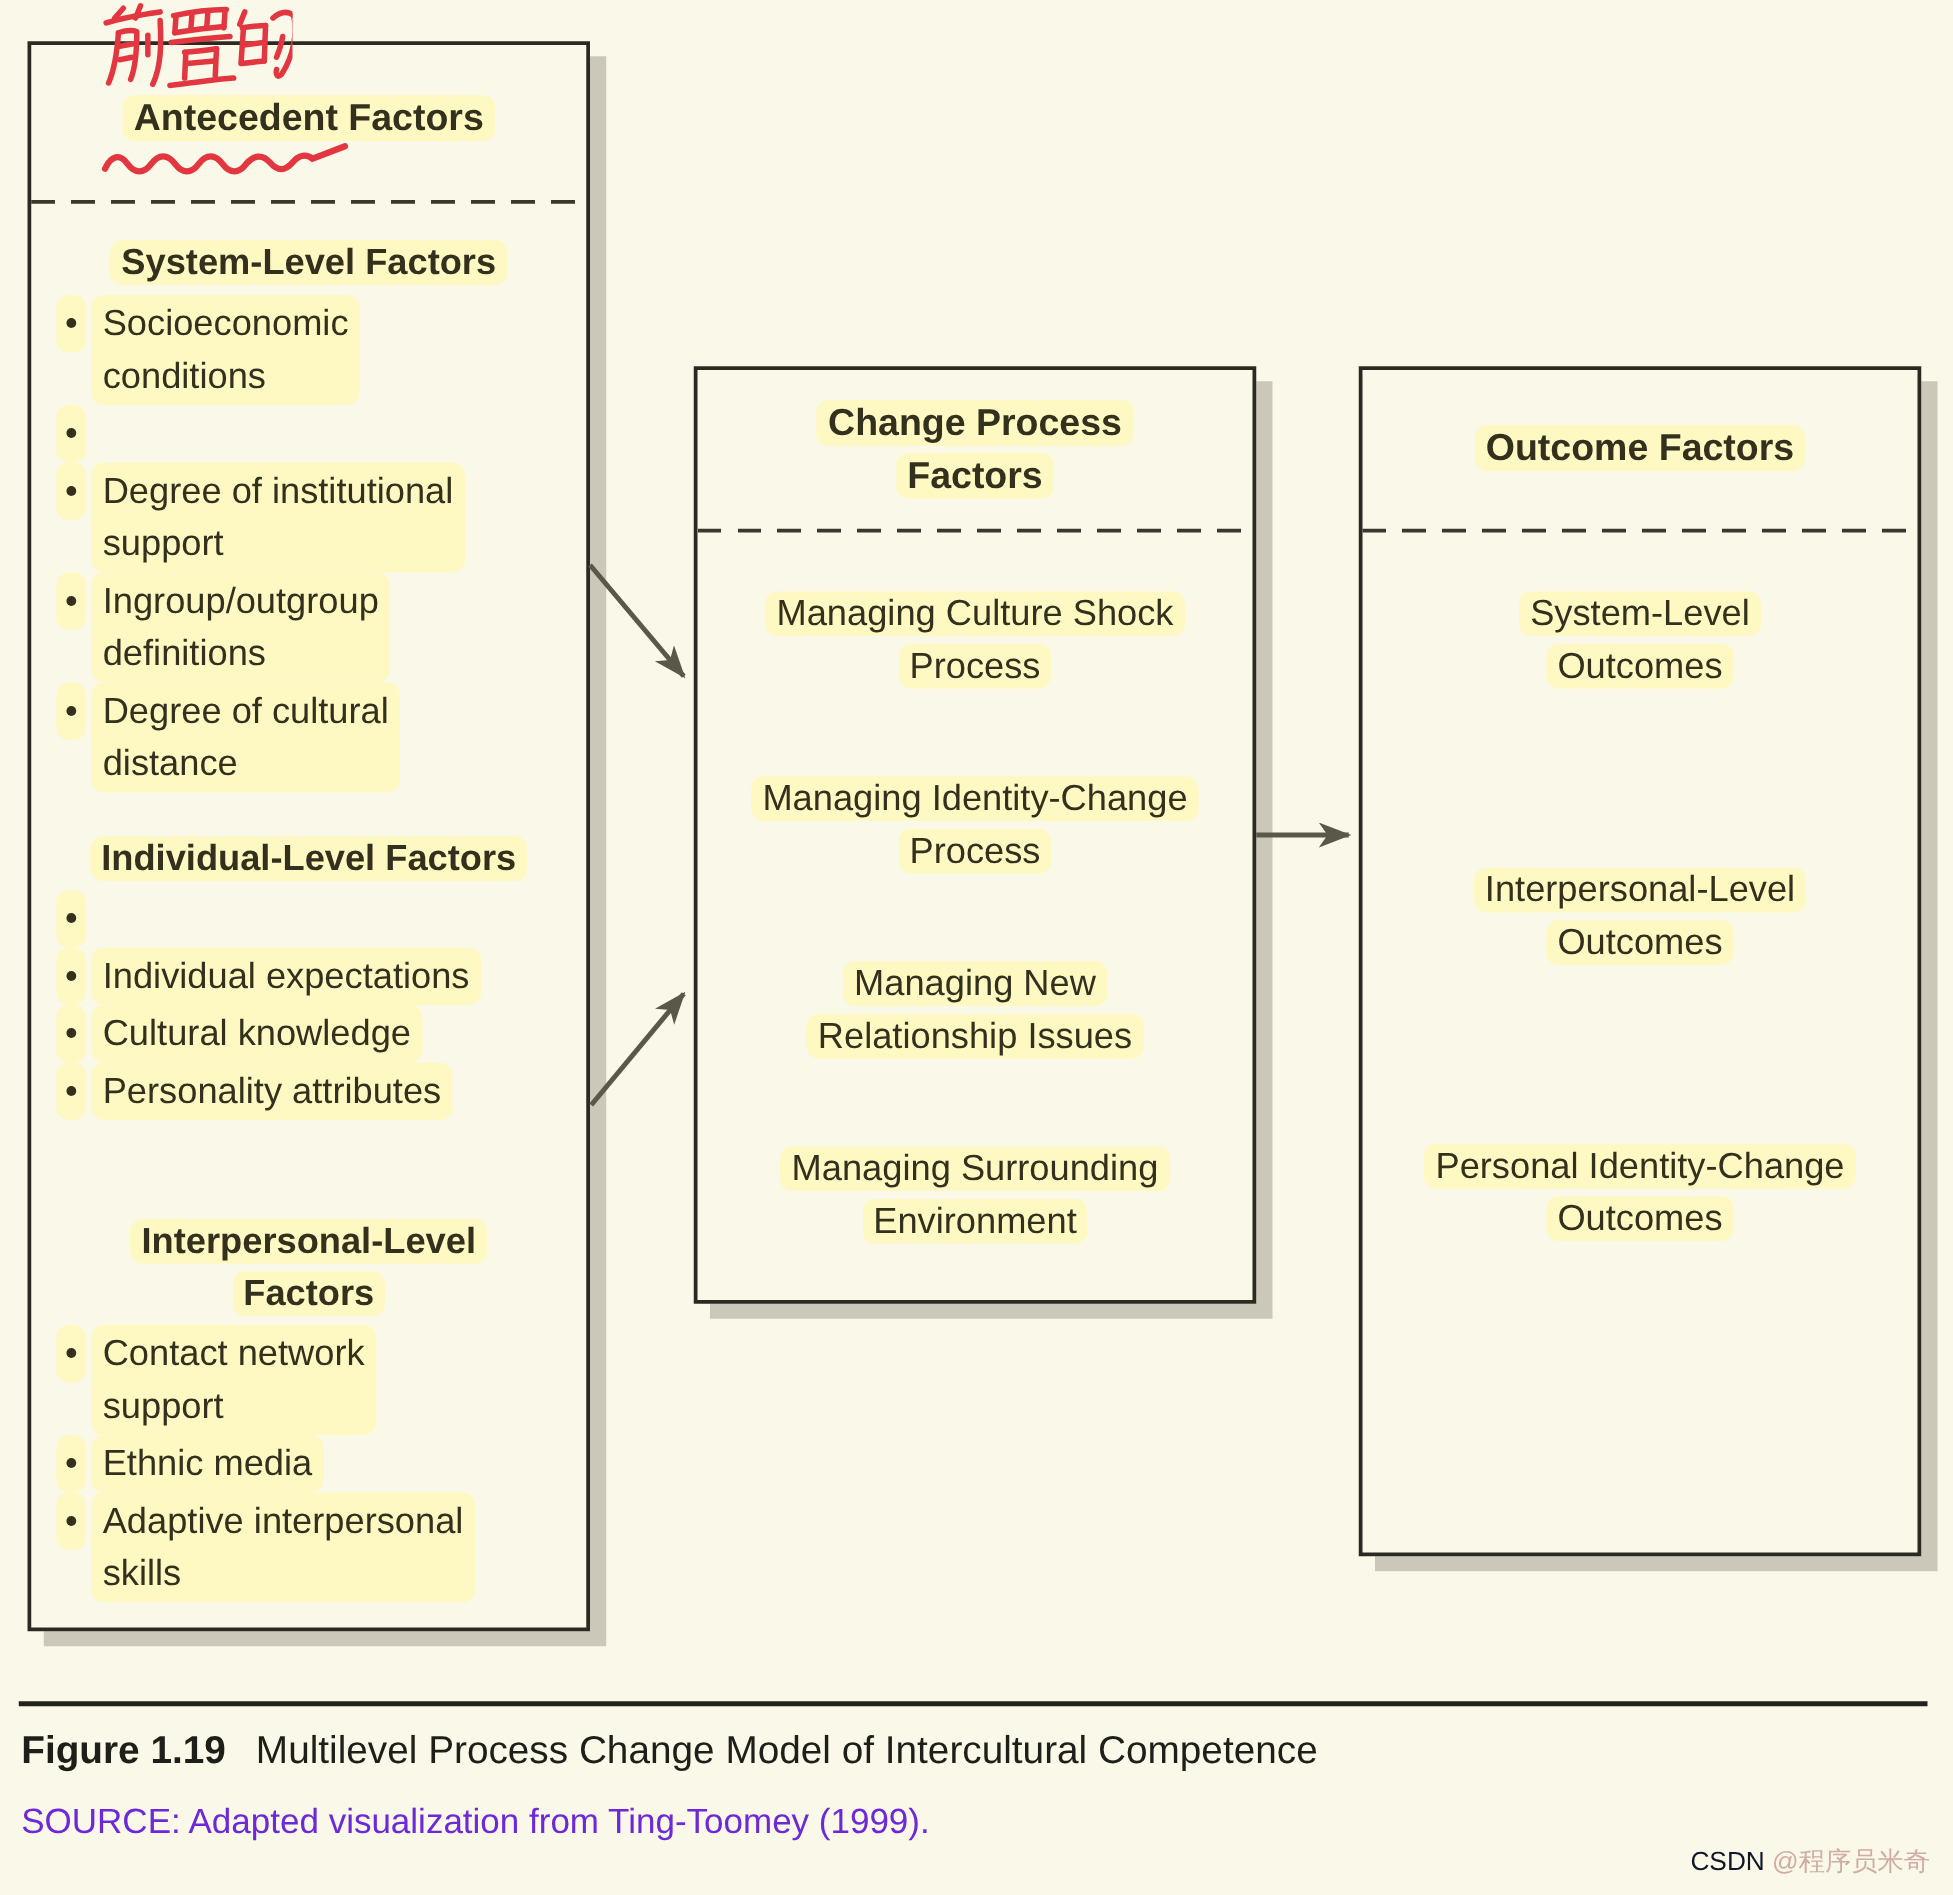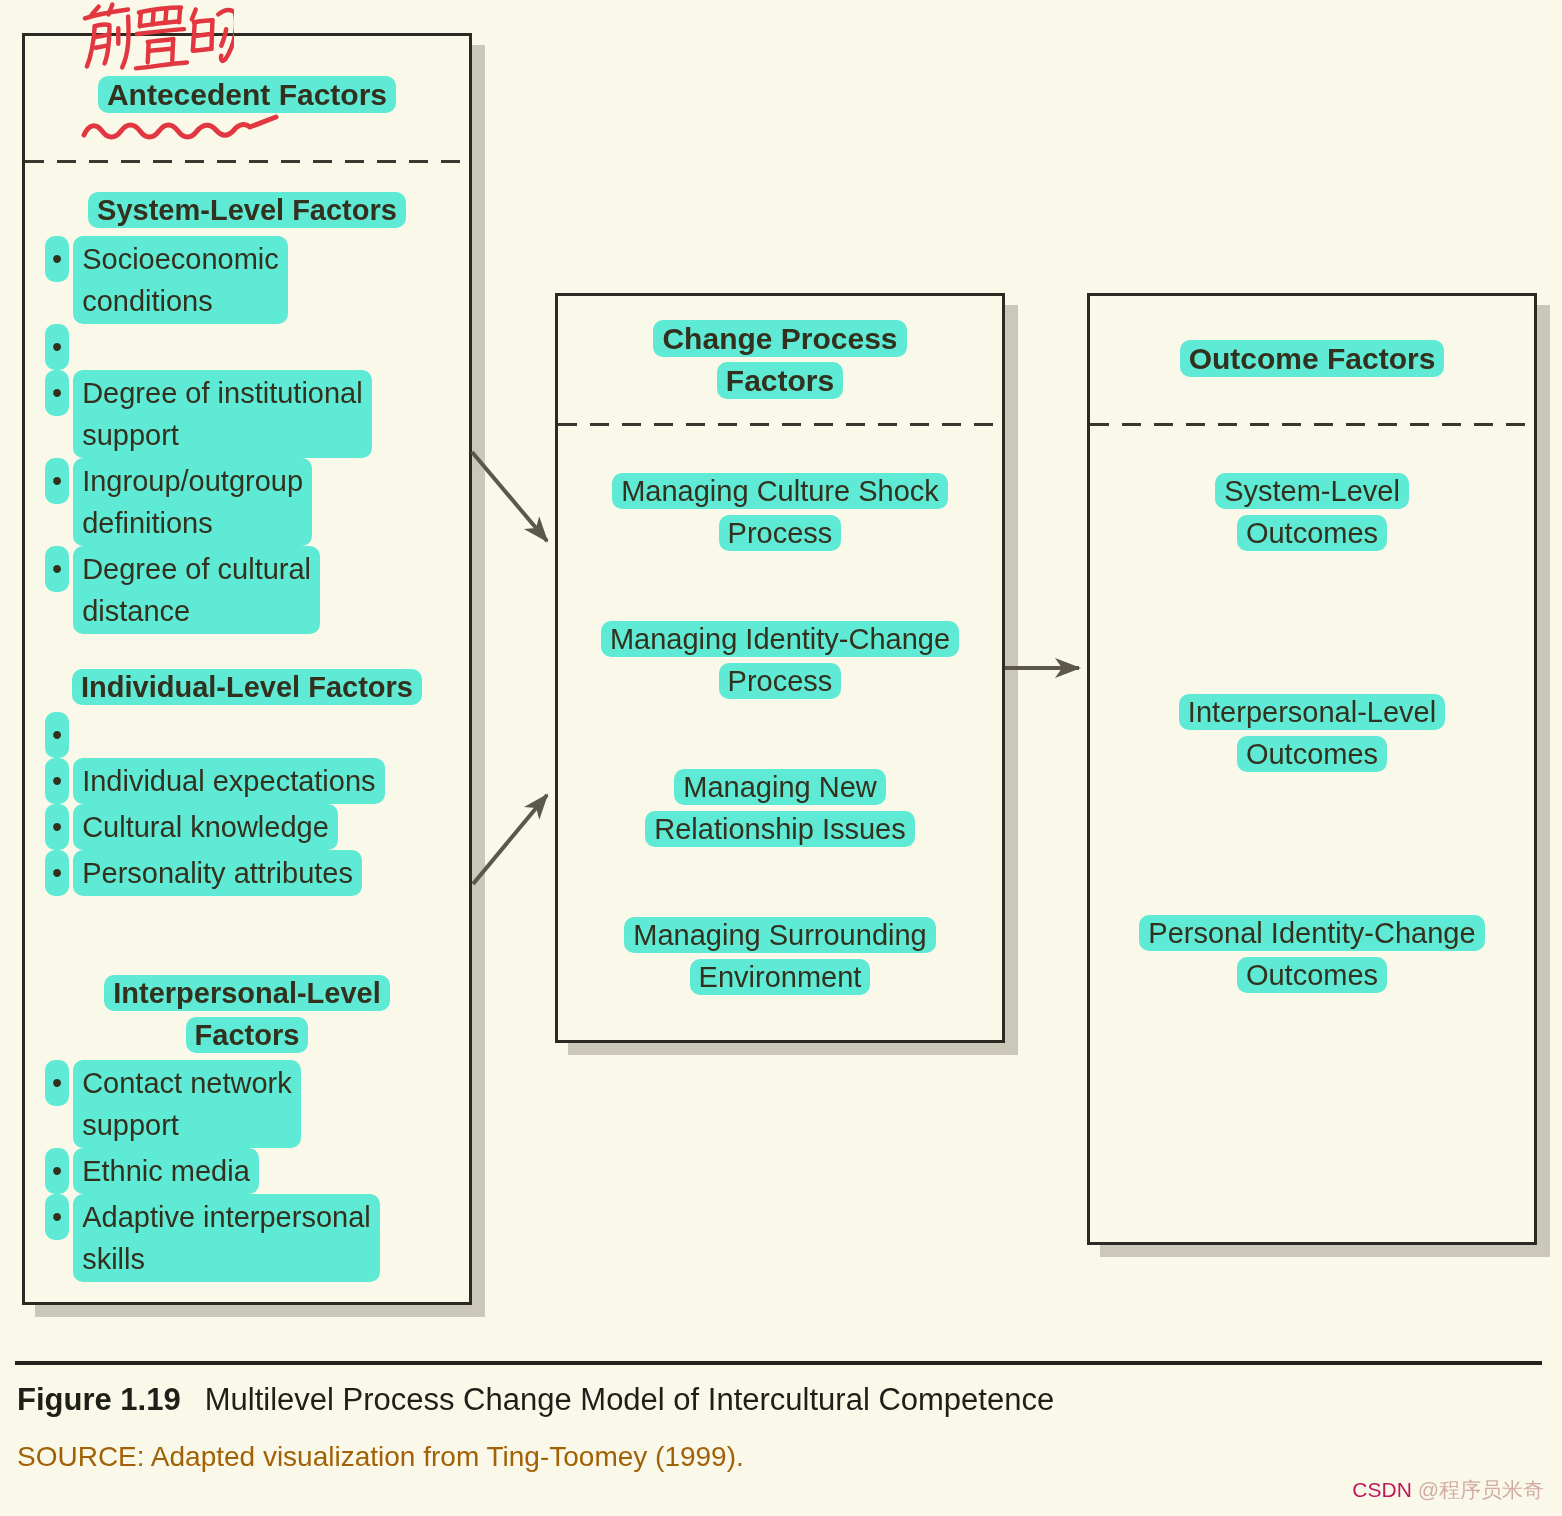--- a/index.html
+++ b/index.html
@@ -20,21 +20,21 @@
   #panel-outcome  {left:1087px;top:293px;width:450px;height:952px;}
 
   .dash-line{
     position:absolute;left:0;right:0;height:3px;
     background:repeating-linear-gradient(90deg,#3A382E 0 19px,transparent 19px 32px);
   }
   #panel-antecedent .dash-line{top:124px;}
   #panel-change .dash-line,#panel-outcome .dash-line{top:127px;}
 
   .hl{
-    background:#5eead4;
+    background:#fef9c3;
     border-radius:10px;
     padding:2px 9px;
     box-decoration-break:clone;
     -webkit-box-decoration-break:clone;
   }
   .panel-title{
     position:absolute;left:0;right:0;text-align:center;
     font-size:30px;font-weight:bold;line-height:42px;
   }
   .panel-title .hl{white-space:pre-line;}
@@ -62,23 +62,23 @@
 
   #arrow-layer{position:absolute;left:0;top:0;width:1562px;height:1516px;pointer-events:none;}
 
   #annotation-svg{position:absolute;left:82px;top:1px;width:152px;height:70px;z-index:5;}
   #wavy-underline{position:absolute;left:80px;top:111px;width:206px;height:36px;z-index:5;}
 
   .hr-rule{position:absolute;left:15px;top:1361px;width:1527px;height:4px;background:#23231D;}
   .caption{position:absolute;left:17px;top:1381px;font-size:31px;line-height:38px;color:#1F1F19;}
   .caption .fig-label{font-weight:bold;}
   .caption .fig-title{margin-left:24px;}
-  .source-line{position:absolute;left:17px;top:1440px;font-size:28px;line-height:34px;color:#a16207;}
+  .source-line{position:absolute;left:17px;top:1440px;font-size:28px;line-height:34px;color:#6d28d9;}
   .watermark{position:absolute;right:18px;top:1477px;font-size:21px;line-height:26px;}
-  .watermark .wm-prefix{color:#be185d;}
+  .watermark .wm-prefix{color:#0f172a;}
   .watermark .wm-handle{color:#D0ACA5;}
 </style>
 </head>
 <body>
 
 <svg id="annotation-svg" viewBox="0 0 155 70" role="img" aria-label="前置的">
   <g fill="none" stroke="#E23740" stroke-width="4.5" stroke-linecap="round" stroke-linejoin="round">
 
     <path d="M10,13 L17,5"></path>
     <path d="M31,3 L27,13"></path>

